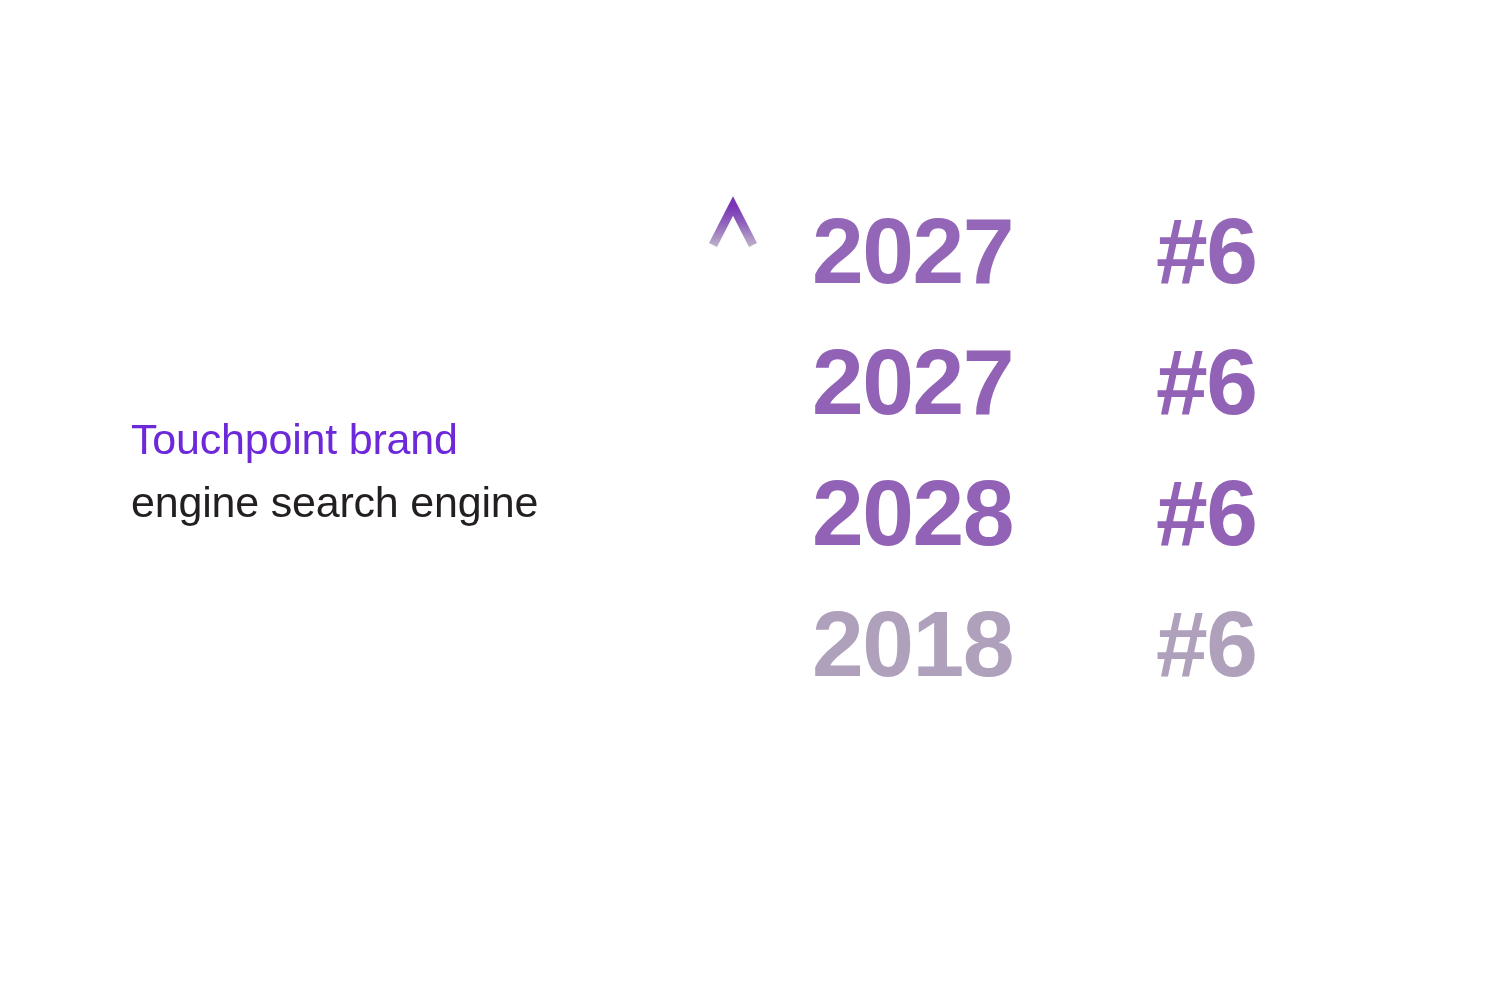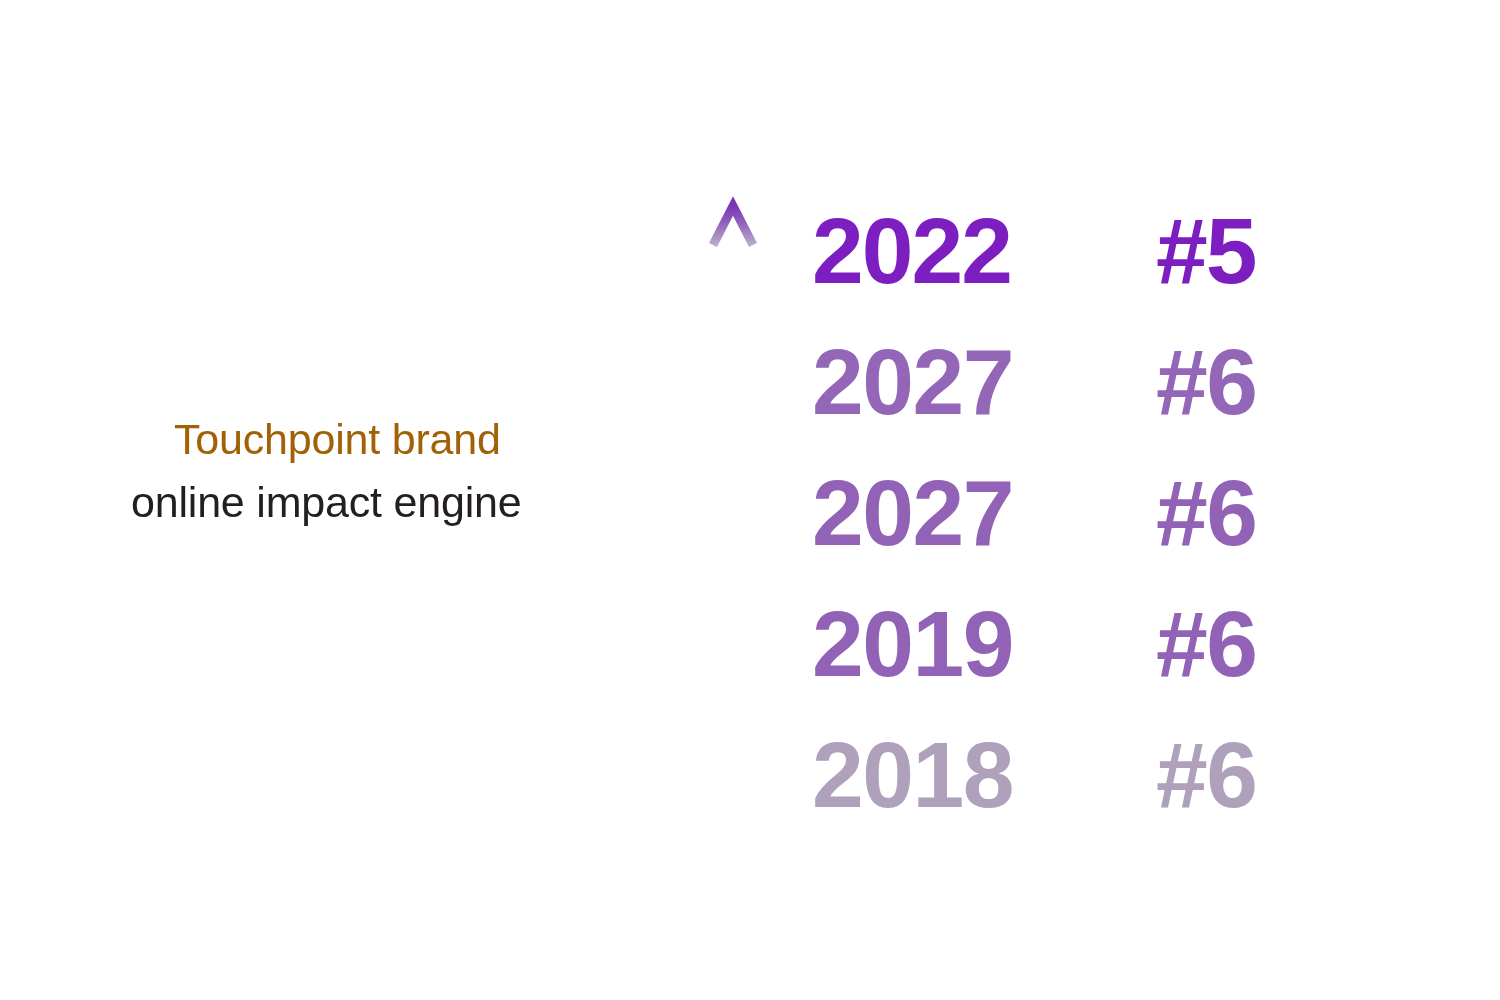--- a/index.html
+++ b/index.html
@@ -86,57 +86,53 @@
     font-weight: 700;
     letter-spacing: -1.5px;
   }
 </style>
 </head>
 <body>
 
 <div id="infographic">
 
   <div id="caption">
-    <div class="caption-line" style="color: #a16207; margin-left: 43px;">Touchpoint brand</div>
-    <div class="caption-line" style="color: rgb(35, 31, 32);">online impact engine</div>
+    <div class="caption-line" style="color: #6d28d9;">Touchpoint brand</div>
+    <div class="caption-line" style="color: rgb(35, 31, 32);">engine search engine</div>
   </div>
 
   <div id="arrow-wrap">
     <svg viewBox="0 0 70 640" xmlns="http://www.w3.org/2000/svg" aria-hidden="true">
       <defs>
         <linearGradient id="arrowGrad" x1="0" y1="0" x2="0" y2="1">
           <stop offset="0%" stop-color="#7B35B8"></stop>
           <stop offset="45%" stop-color="#9063BC"></stop>
           <stop offset="100%" stop-color="#BBADC9"></stop>
         </linearGradient>
       </defs>
       <path d="M 13 50 L 33 11 L 53 50" fill="none" stroke="url(#arrowGrad)" stroke-width="9" stroke-linecap="butt" stroke-linejoin="miter"></path>
       <line x1="33" y1="11" x2="33" y2="632" stroke="url(#arrowGrad)" stroke-width="9" stroke-linecap="butt"></line>
     </svg>
   </div>
 
   <div id="rank-table">
 
-    <div class="rank-row is-highlight">
-      <span class="rank-year" style="color: rgb(125, 31, 192);">2022</span>
-      <span class="rank-value" style="color: rgb(125, 31, 192);">#5</span>
-    </div>
 
     <div class="rank-row is-normal">
       <span class="rank-year" style="color: rgb(147, 102, 184);">2027</span>
       <span class="rank-value" style="color: rgb(147, 102, 184);">#6</span>
     </div>
 
     <div class="rank-row is-normal">
       <span class="rank-year" style="color: rgb(145, 98, 181);">2027</span>
       <span class="rank-value" style="color: rgb(145, 98, 181);">#6</span>
     </div>
 
     <div class="rank-row is-normal">
-      <span class="rank-year" style="color: rgb(145, 98, 181);">2019</span>
+      <span class="rank-year" style="color: rgb(145, 98, 181);">2028</span>
       <span class="rank-value" style="color: rgb(145, 98, 181);">#6</span>
     </div>
 
     <div class="rank-row is-normal">
       <span class="rank-year" style="color: rgb(175, 160, 188); text-align: center;">2018</span>
       <span class="rank-value" style="color: rgb(175, 160, 188);">#6</span>
     </div>
 
   </div>
 </div>

